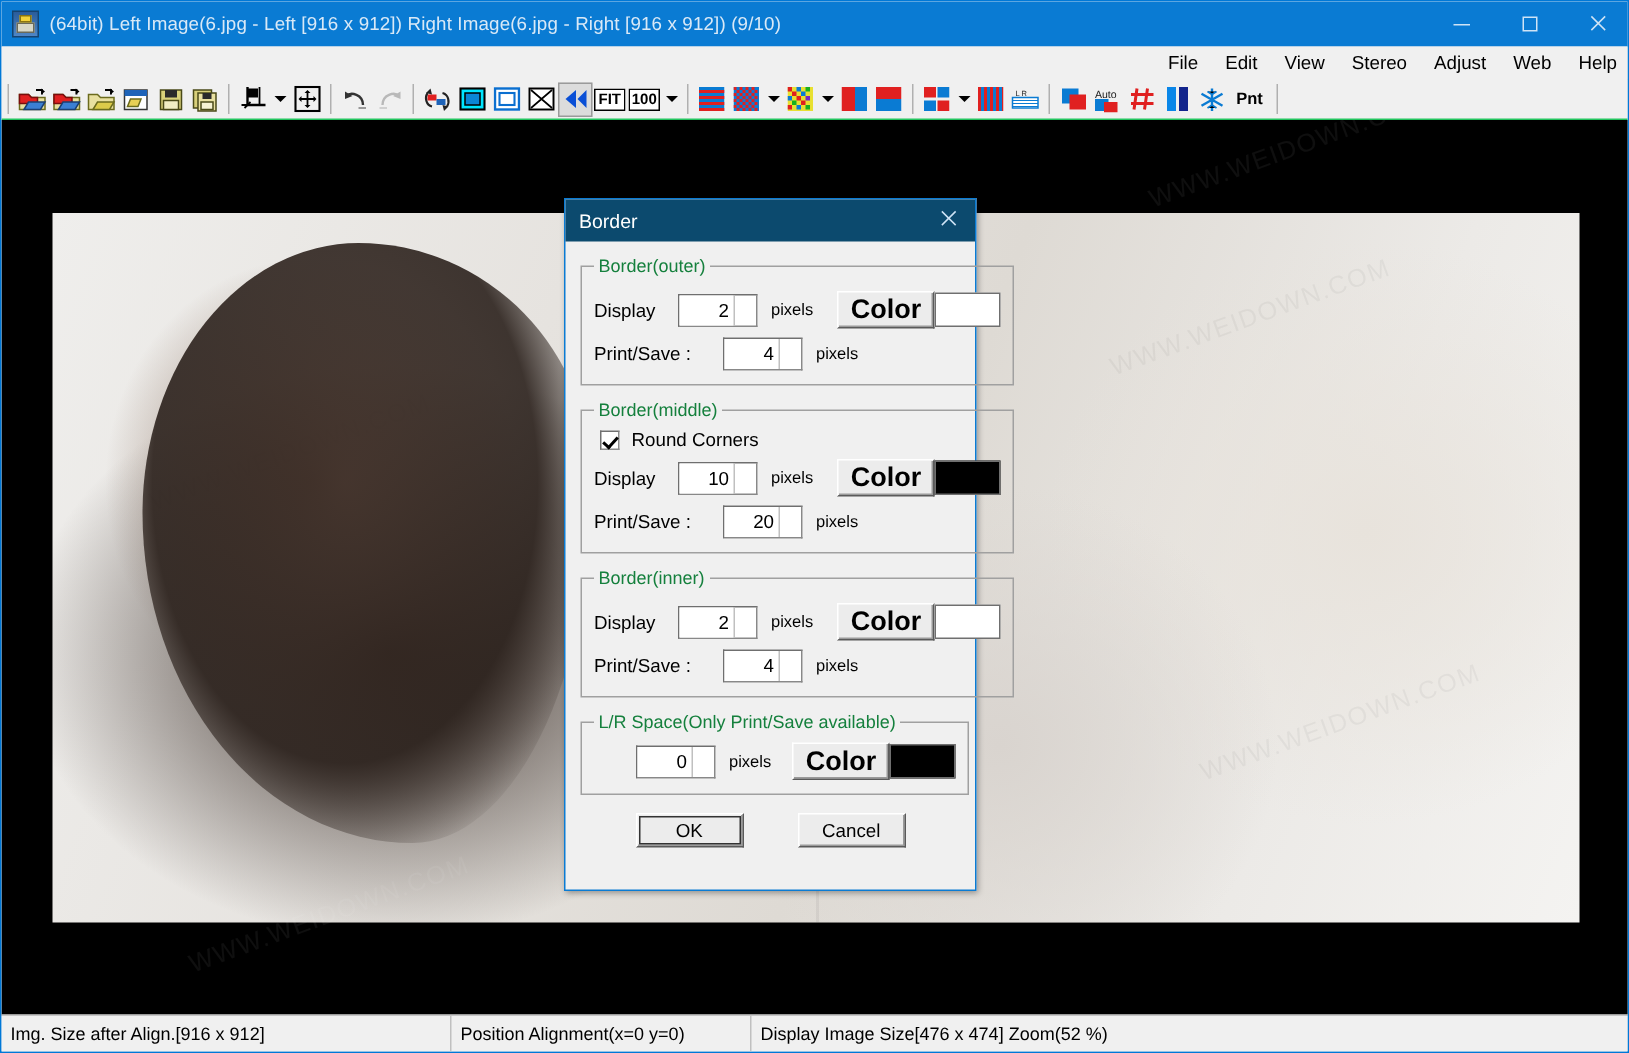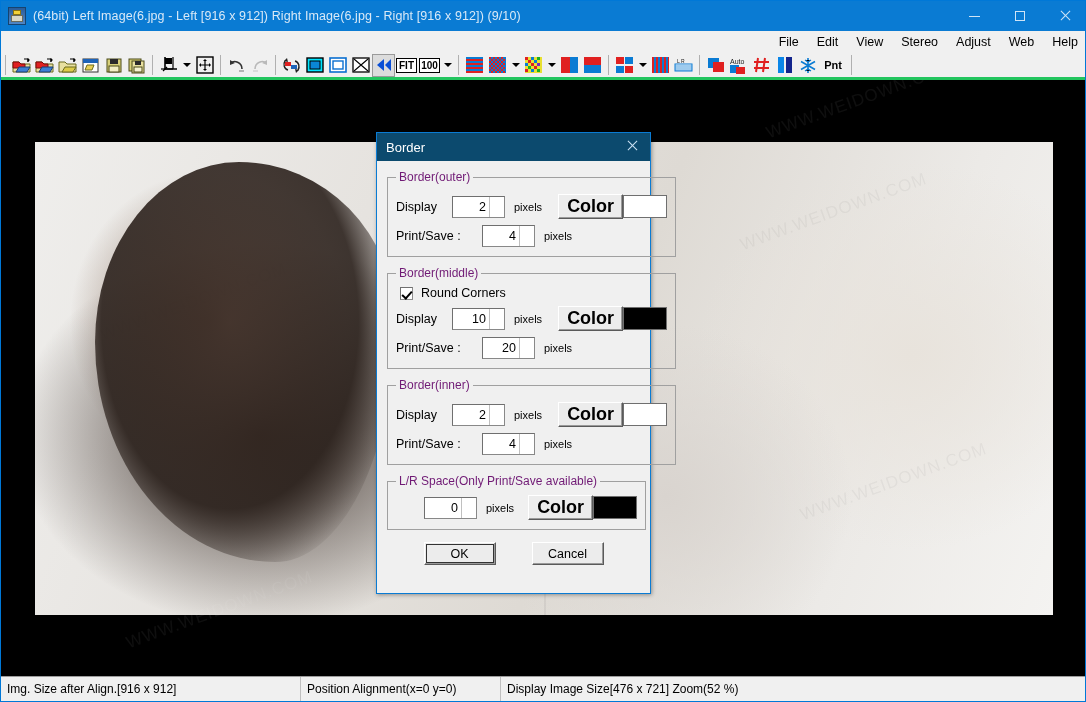--- a/index.html
+++ b/index.html
@@ -83,21 +83,21 @@
     font-size: 12.5px; color: #000;
     padding: 2px 9px;
     cursor: default;
   }
 
   
   .toolbar {
     position: absolute; top: 52px; left: 0;
     width: 1086px; height: 27px;
     background: #f0f0f0;
-    border-bottom: 3px solid #22c55e;
+    border-bottom: 1px solid #22c55e;
     display: flex; align-items: center;
     box-sizing: border-box;
   }
   .tb-sep {
     width: 1px; height: 20px; background: #b0b0b0;
     margin: 0 4px;
     flex: 0 0 auto;
   }
   .tb-btn {
     width: 23px; height: 23px;
@@ -231,21 +231,21 @@
   }
   .chk-label { font-size: 12.5px; margin-left: 8px; }
 
   fieldset.grp {
     border: 1px solid #a0a0a0;
     margin: 9px 0 0 0;
     padding: 4px 8px 9px 8px;
     position: relative;
   }
   fieldset.grp legend {
-    font-size: 12px; padding: 0 3px; color:#701a75;
+    font-size: 12px; padding: 0 3px; color:#15803d;
   }
   .row { display: flex; align-items: center; margin-top: 6px; }
   .lbl { font-size: 12.5px; }
   .w-display { width: 56px; }
   .w-ps { width: 86px; }
 
   .spin {
     display: inline-flex;
     border: 1px solid #888;
     border-top-color:#6f6f6f; border-left-color:#6f6f6f;
@@ -800,16 +800,16 @@
         <div class="dlgbtn default">OK</div>
         <div class="dlgbtn">Cancel</div>
       </div>
 
     </div>
   </div>
 
   <div class="statusbar">
     <div class="status-cell sc1">Img. Size after Align.[916 x 912]</div>
     <div class="status-cell sc2">Position Alignment(x=0 y=0)</div>
-    <div class="status-cell sc3">Display Image Size[476 x 721]  Zoom(52 %)</div>
+    <div class="status-cell sc3">Display Image Size[476 x 474]  Zoom(52 %)</div>
   </div>
 
 </div>
 
 </body></html>

